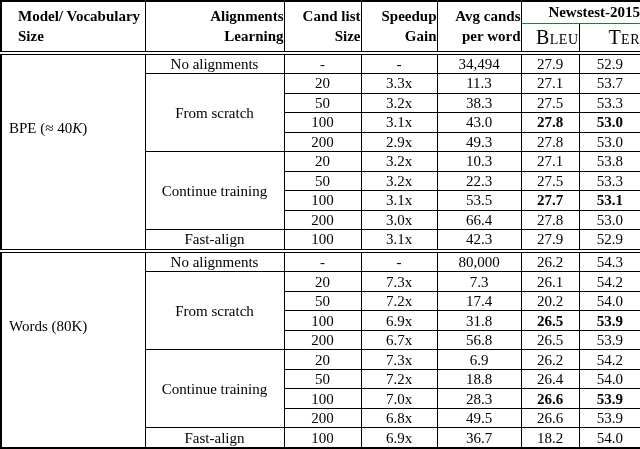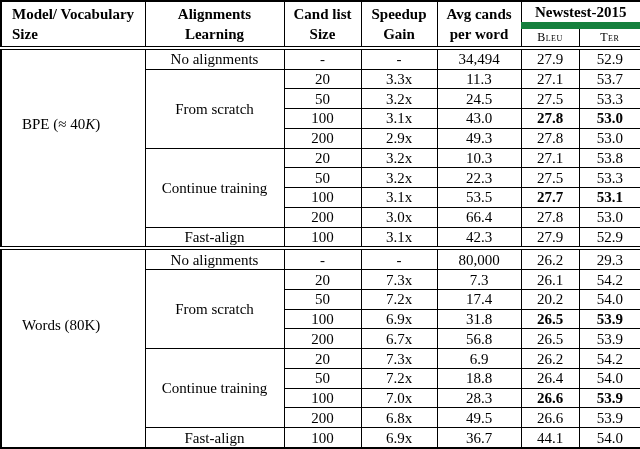--- a/index.html
+++ b/index.html
@@ -19,47 +19,47 @@
   }
   th, td {
     border: 1px solid #000000;
     padding: 0;
     overflow: hidden;
   }
   thead th {
     font-size: 15px;
     font-weight: bold;
     white-space: pre-line;
-    text-align: center;
+    text-align: right;
     vertical-align: middle;
     line-height: 1.35;
     border-bottom: 4px double #000000;
   }
   th.th-model {
     text-align: left;
-    padding-left: 10px;
+    padding-left: 16px;
   }
   th.th-newstest {
-    border-bottom: 7px solid #15803d;
+    border-bottom: 1px solid #15803d;
   }
   th.th-sub {
     font-weight: normal;
     font-variant: small-caps;
-    font-size: 12px;
+    font-size: 20px;
     letter-spacing: 0.5px;
   }
   td {
     font-size: 15px;
     text-align: center;
     vertical-align: middle;
     line-height: 1.2;
   }
   td.model-cell {
     text-align: left;
-    padding-left: 20px;
+    padding-left: 7px;
     white-space: nowrap;
   }
   .model-inner { position: relative; top: -24px; }
   .it { font-style: italic; }
   td.b { font-weight: bold; }
   tr.sec-start td { border-top: 4px double #000000; }
 </style>
 </head>
 <body>
 
@@ -109,21 +109,21 @@
           <td rowspan="4">From scratch</td>
           <td>20</td>
           <td>3.3x</td>
           <td>11.3</td>
           <td>27.1</td>
           <td>53.7</td>
         </tr>
         <tr>
           <td>50</td>
           <td>3.2x</td>
-          <td>24.5</td>
+          <td>38.3</td>
           <td>27.5</td>
           <td>53.3</td>
         </tr>
         <tr>
           <td>100</td>
           <td>3.1x</td>
           <td>43.0</td>
           <td class="b">27.8</td>
           <td class="b">53.0</td>
         </tr>
@@ -173,21 +173,21 @@
         </tr>
         <tr class="sec-start">
           <td rowspan="10" class="model-cell">
             <div class="model-inner"><span>Words (80K)</span></div>
           </td>
           <td rowspan="1">No alignments</td>
           <td>-</td>
           <td>-</td>
           <td>80,000</td>
           <td>26.2</td>
-          <td>29.3</td>
+          <td>54.3</td>
         </tr>
         <tr>
           <td rowspan="4">From scratch</td>
           <td>20</td>
           <td>7.3x</td>
           <td>7.3</td>
           <td>26.1</td>
           <td>54.2</td>
         </tr>
         <tr>
@@ -238,18 +238,18 @@
           <td>6.8x</td>
           <td>49.5</td>
           <td>26.6</td>
           <td>53.9</td>
         </tr>
         <tr>
           <td rowspan="1">Fast-align</td>
           <td>100</td>
           <td>6.9x</td>
           <td>36.7</td>
-          <td>44.1</td>
+          <td>18.2</td>
           <td>54.0</td>
         </tr>
       </tbody>
   </table>
 </div>
 
 </body></html>

